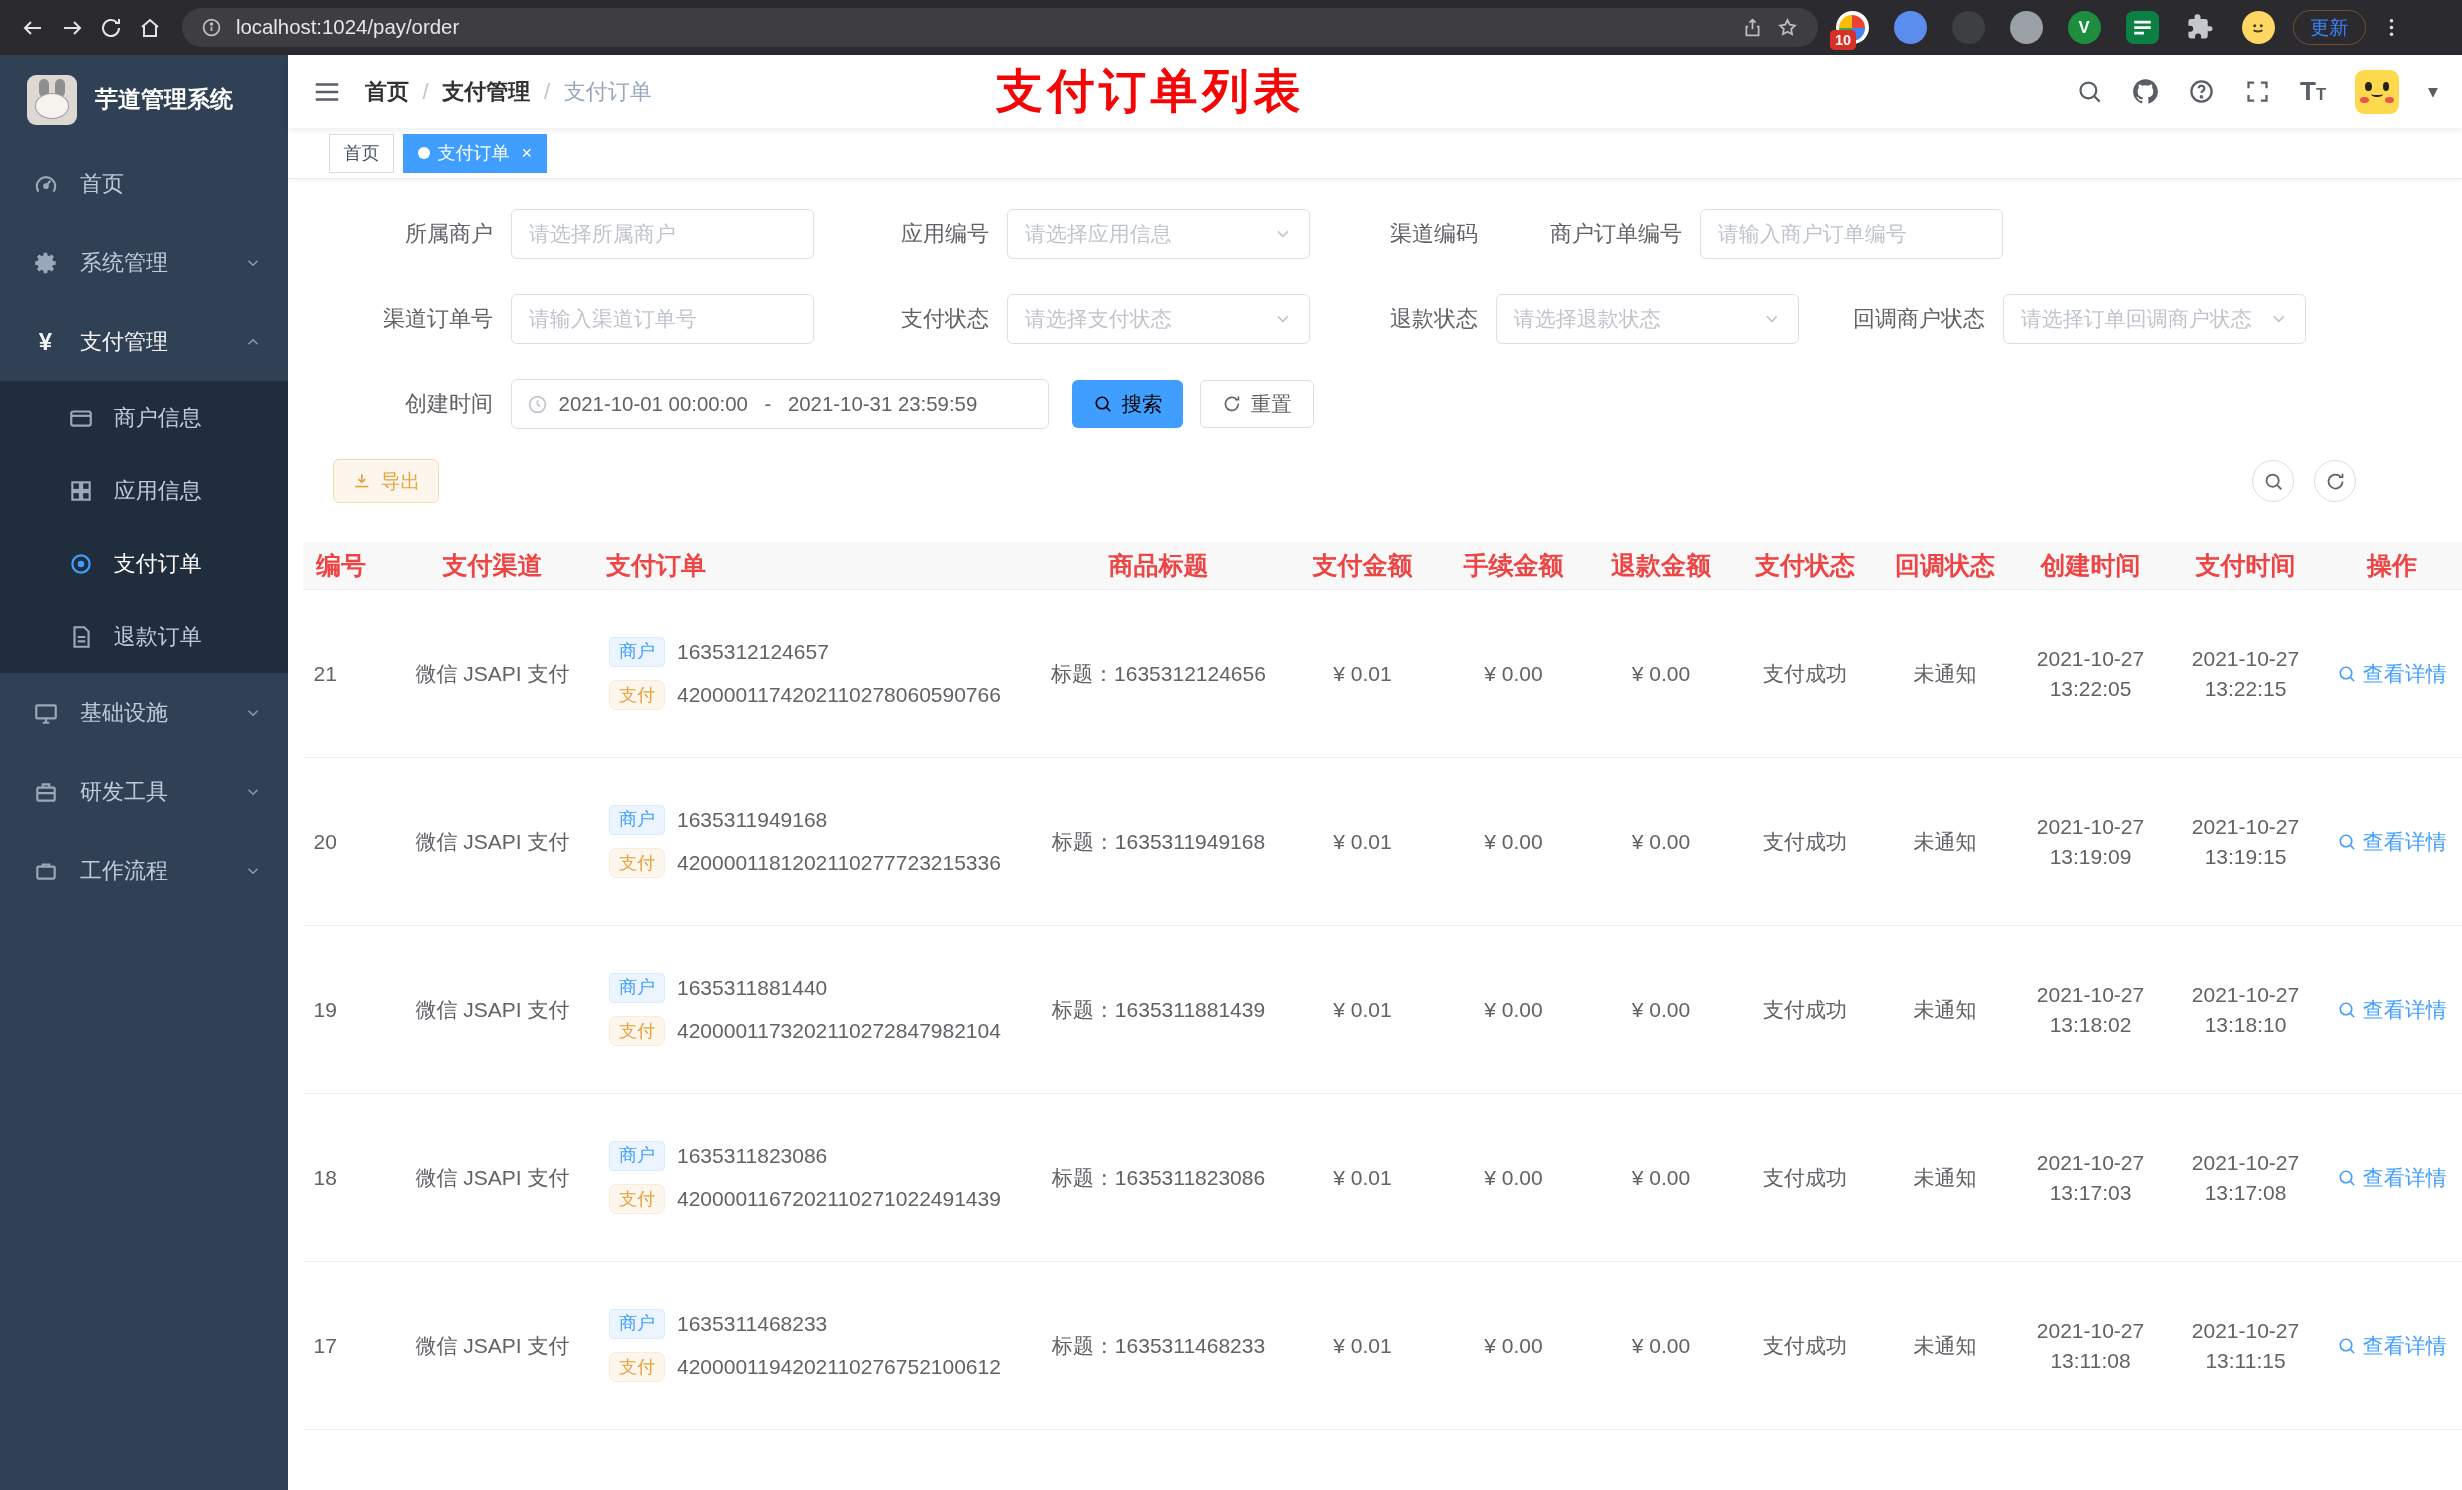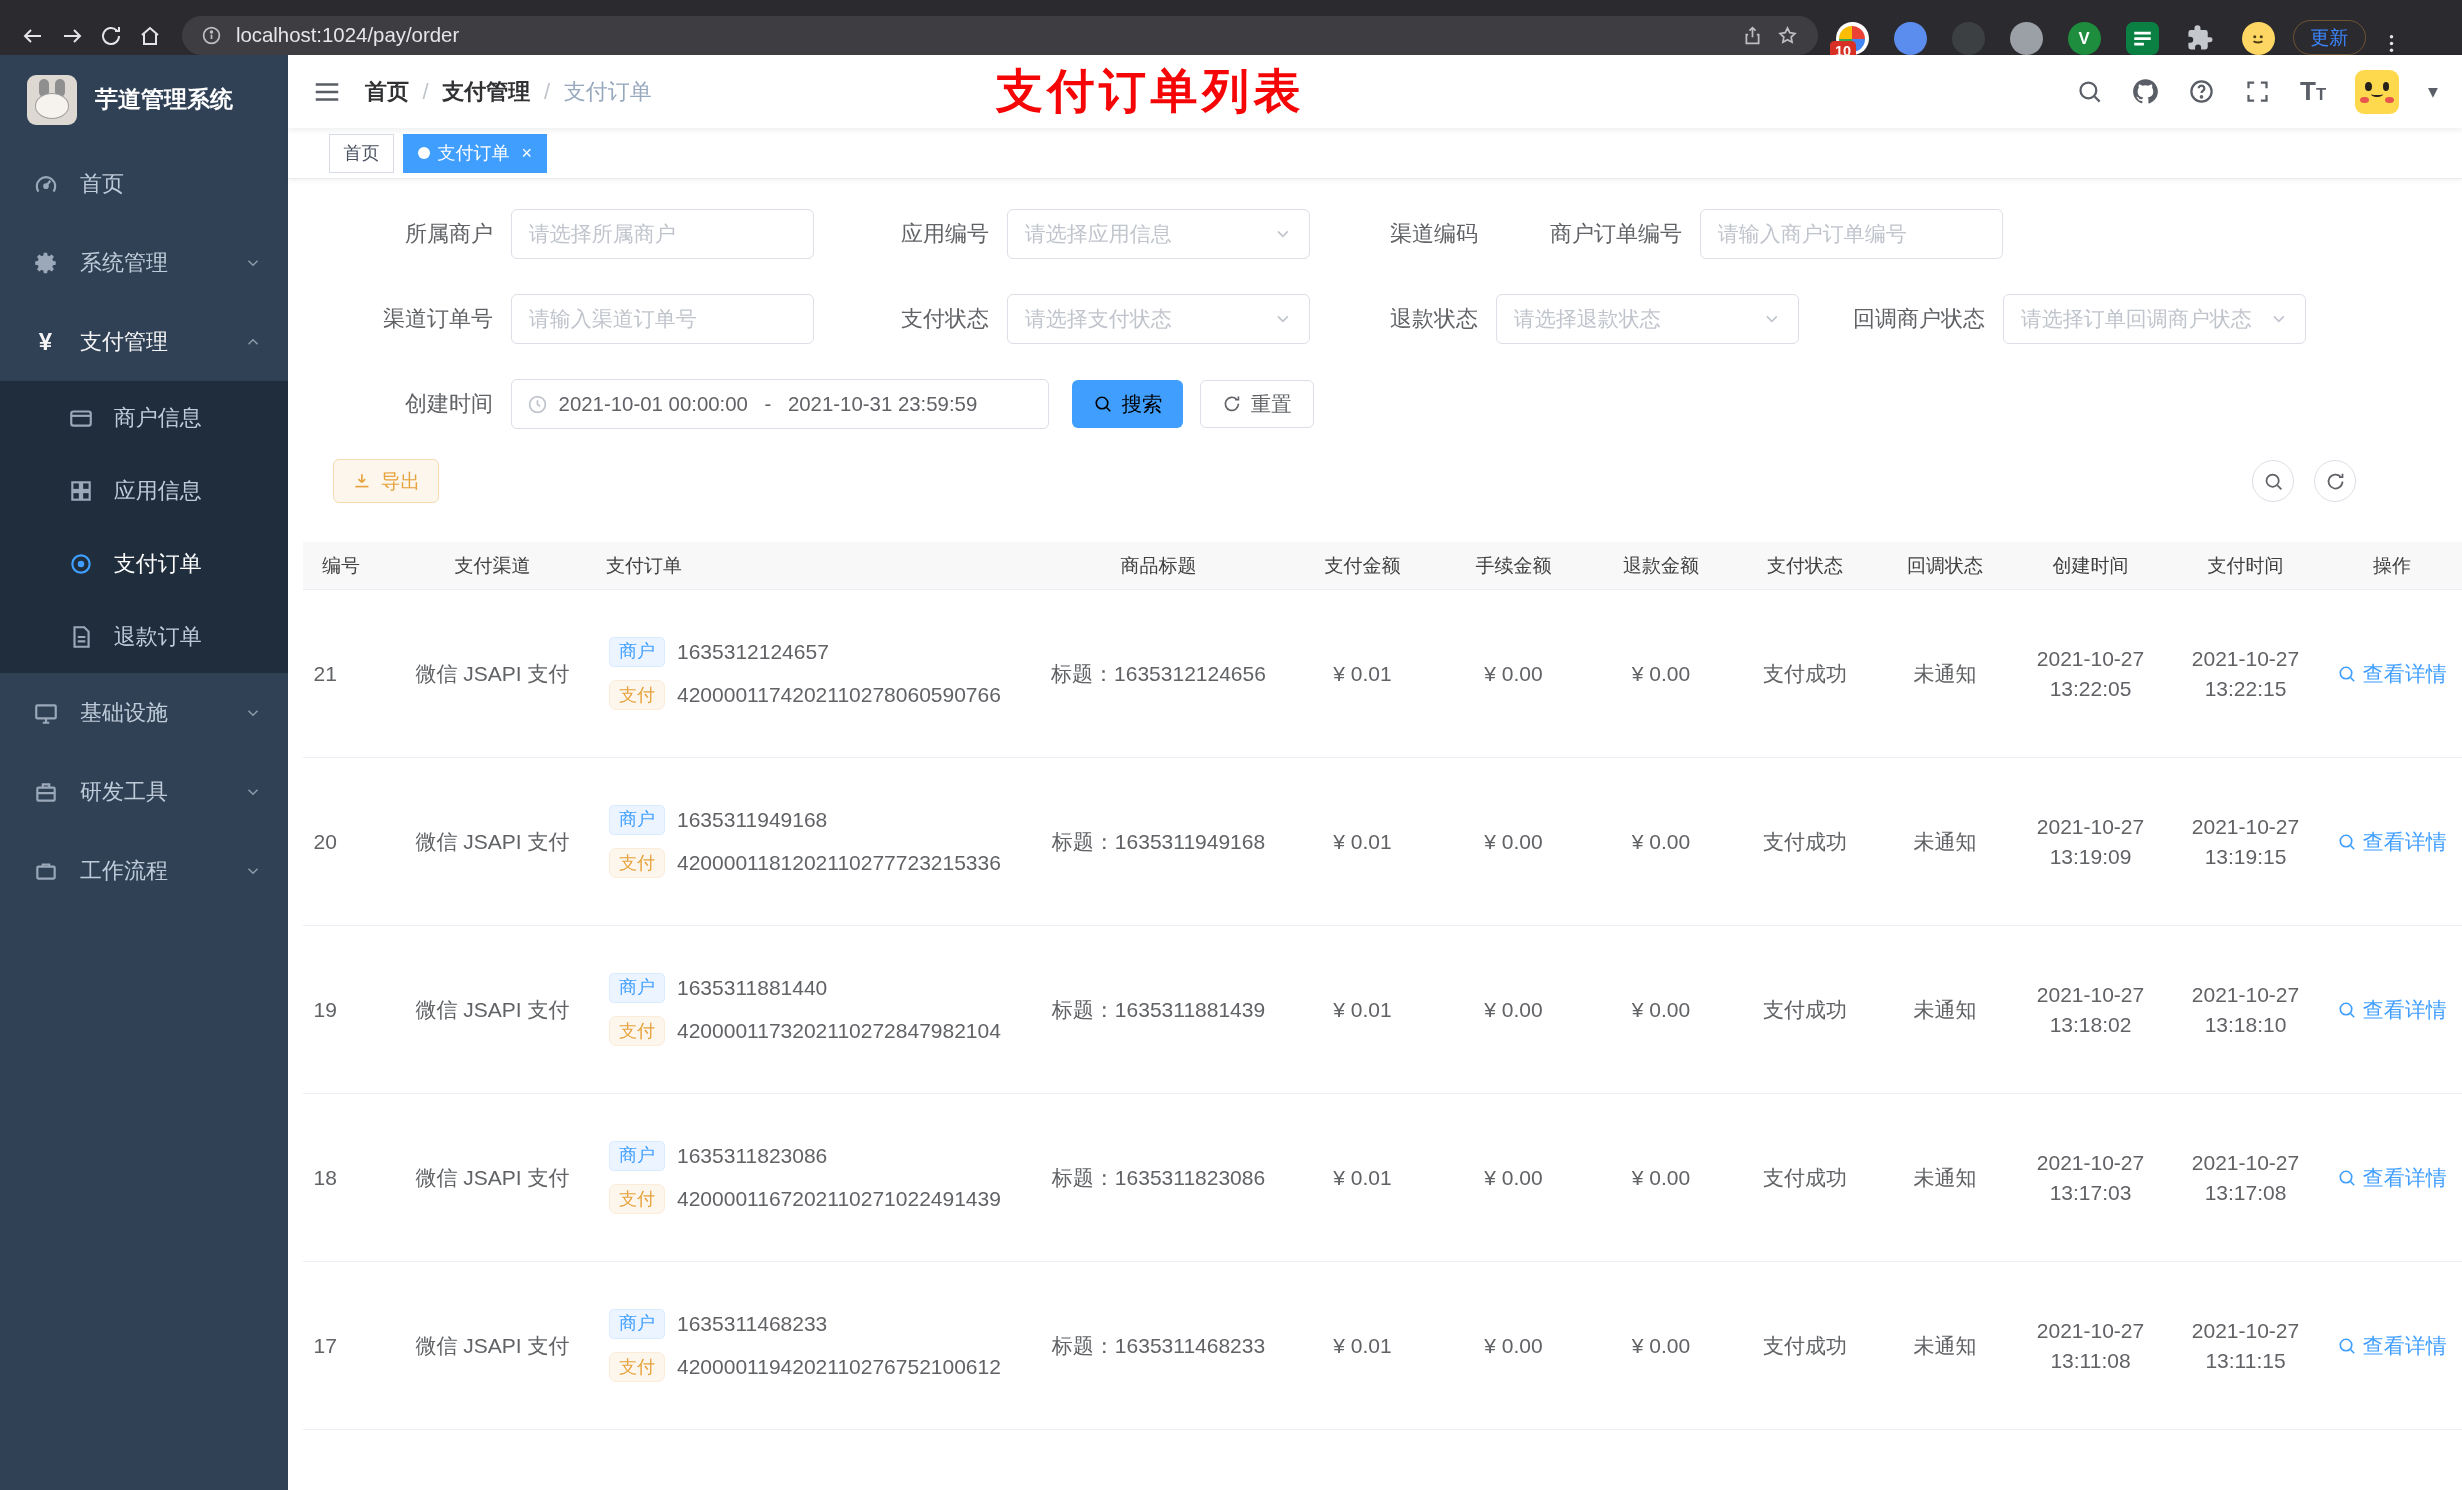--- a/index.html
+++ b/index.html
@@ -2,21 +2,21 @@
 <html style="font-size:12px"><head>
 <meta charset="utf-8">
 <style>
   *{box-sizing:border-box;margin:0;padding:0}
   html,body{width:2462px;height:1490px;overflow:hidden}
   body{font-family:"Liberation Sans","DejaVu Sans",sans-serif;font-size:21px;color:#606266;background:#fff}
   svg{display:block}
   .icon{display:inline-flex;align-items:center;justify-content:center}
 
   
-  .browser{height:55px;background:#2b2b2f;display:flex;align-items:flex-end;padding:0 13.6px}
+  .browser{height:55px;background:#2b2b2f;display:flex;align-items:center;padding:0 13.6px}
   .b-ic{width:39px;height:39px;border-radius:50%;display:flex;align-items:center;justify-content:center;color:#e4e4e6;flex-shrink:0}
   .b-ic svg{width:24px;height:24px}
   .urlbar{width:1636px;height:39px;background:#3e3e42;border-radius:19.7px;margin-left:12px;display:flex;align-items:center;padding:0 19.7px;gap:13.6px;color:#e6e6e8;font-size:20.4px;flex-shrink:0}
   .urlbar .grow{flex:1}
   .url-ic{color:#bdbdc2}
   .url-ic svg{width:21px;height:21px}
   .exts{display:flex;align-items:center;gap:25px;margin-left:18px}
   .ext{width:33px;height:33px;border-radius:50%;position:relative;display:flex;align-items:center;justify-content:center;color:#fff;font-weight:700;font-size:16.7px;flex-shrink:0}
   .e1{background:#fff}
   .e1 .wheel{width:26px;height:26px;border-radius:50%;background:conic-gradient(#ea4335 0 25%,#4285f4 0 50%,#34a853 0 75%,#fbbc04 0)}
@@ -108,21 +108,21 @@
   
   .toolbar{display:flex;align-items:center;margin-top:30px;padding-right:106px}
   .btn.export{height:44px;background:#fdf6ec;border:1.5px solid #f5dab1;color:#e6a23c;border-radius:6px;font-size:19.7px;padding:0 18px;margin-left:30px}
   .toolbar-right{margin-left:auto;display:flex;gap:19.7px}
   .mini-btn{width:42px;height:42px;border-radius:50%;border:1.5px solid #dcdfe6;display:flex;align-items:center;justify-content:center;color:#606266;cursor:pointer}
   .mini-btn svg{width:21px;height:21px}
 
   
   .tablewrap{margin-top:39px}
   .grid{display:grid;grid-template-columns:76px 227px 424px 257px 151px 151px 144px 144px 136px 155px 155px 138px;align-items:center}
-  .thead{background:#f8f8f9;height:48px;color:#404040;font-weight:400;font-size:19px;border-bottom:1.5px solid #ebeef5}
+  .thead{background:#f8f8f9;height:48px;color:#ef4444;font-weight:700;font-size:25px;border-bottom:1.5px solid #ebeef5}
   .trow{height:168px;border-bottom:1.5px solid #ebeef5;color:#606266;font-size:21px}
   .tc{text-align:center}
   .id-cell{padding-left:10.6px;overflow:hidden;text-align:left}
   .hcell.id-cell{text-align:center;padding-left:0}
   .order-cell{display:flex;flex-direction:column;gap:13.6px;padding-left:3px}
   .order-line{display:flex;align-items:center;gap:12px;white-space:nowrap}
   .mtag{font-size:18px;color:#409eff;background:#ecf5ff;border:1.5px solid #d9ecff;border-radius:4.5px;padding:2.3px 9px;line-height:1.3}
   .ptag{font-size:18px;color:#e6a23c;background:#fdf6ec;border:1.5px solid #faecd8;border-radius:7px;padding:2.3px 9px;line-height:1.3}
   .two-line .dline{display:block;line-height:30px}
   .action{color:#409eff;display:flex;align-items:center;justify-content:center;gap:6px;cursor:pointer}

